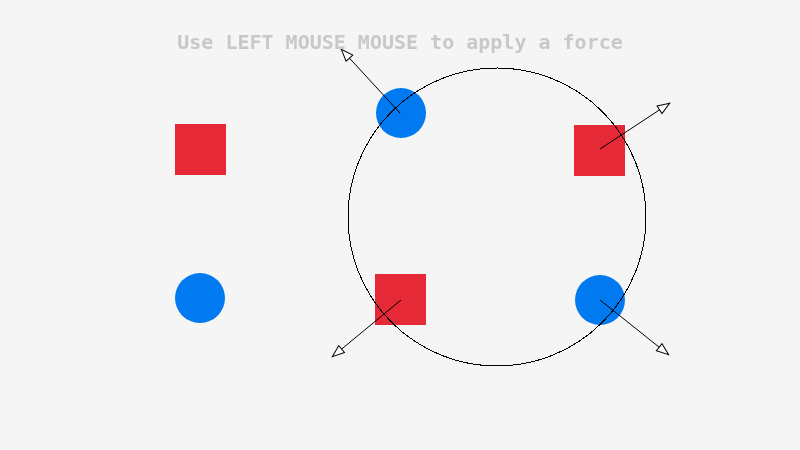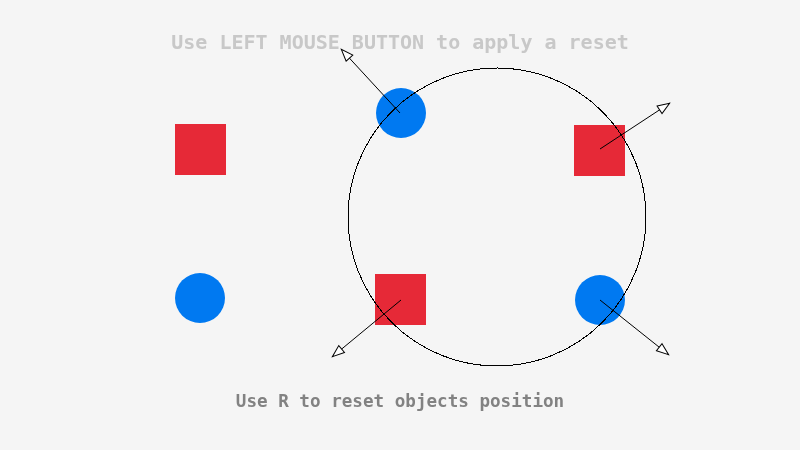--- a/index.html
+++ b/index.html
@@ -58,16 +58,15 @@
       </g>
     <g id="overlay-layer">
         <circle cx="497" cy="217" r="149" fill="none" stroke="#000000" stroke-width="1" shape-rendering="crispEdges"></circle>
         <line x1="400" y1="113" x2="341" y2="49" stroke="#000000" stroke-width="1" marker-end="url(#arrowhead)"></line>
         <line x1="600" y1="149" x2="670" y2="103" stroke="#000000" stroke-width="1" marker-end="url(#arrowhead)"></line>
         <line x1="401" y1="300" x2="332" y2="357" stroke="#000000" stroke-width="1" marker-end="url(#arrowhead)"></line>
         <line x1="600" y1="300" x2="669" y2="355" stroke="#000000" stroke-width="1" marker-end="url(#arrowhead)"></line>
       </g>
   </svg>
 
-  <div class="instr instr-top">Use LEFT MOUSE BUTTON to apply a reset</div>
+  <div class="instr instr-top">Use LEFT MOUSE MOUSE to apply a force</div>
 
-  <div class="instr instr-bottom">Use R to reset objects position</div>
 </div>
 
 </body></html>

